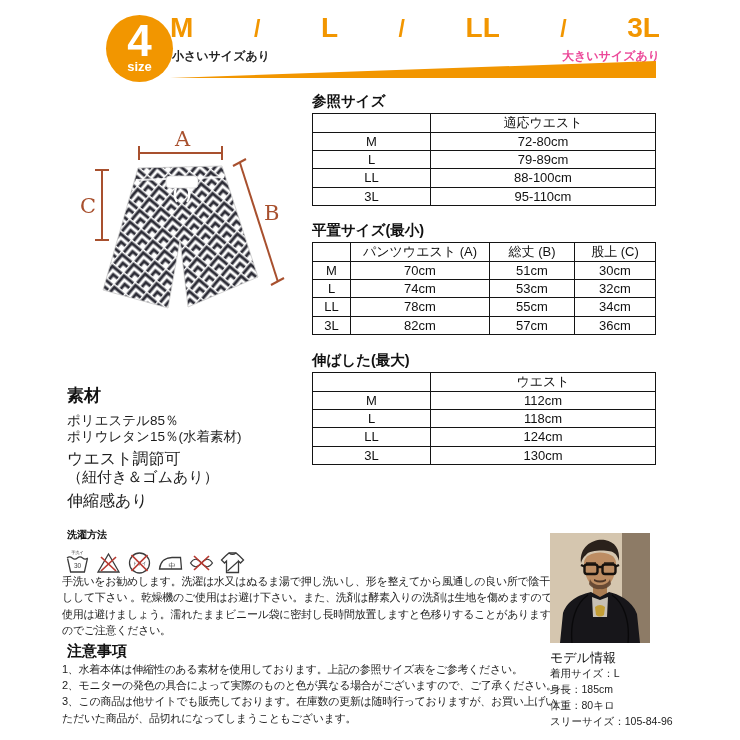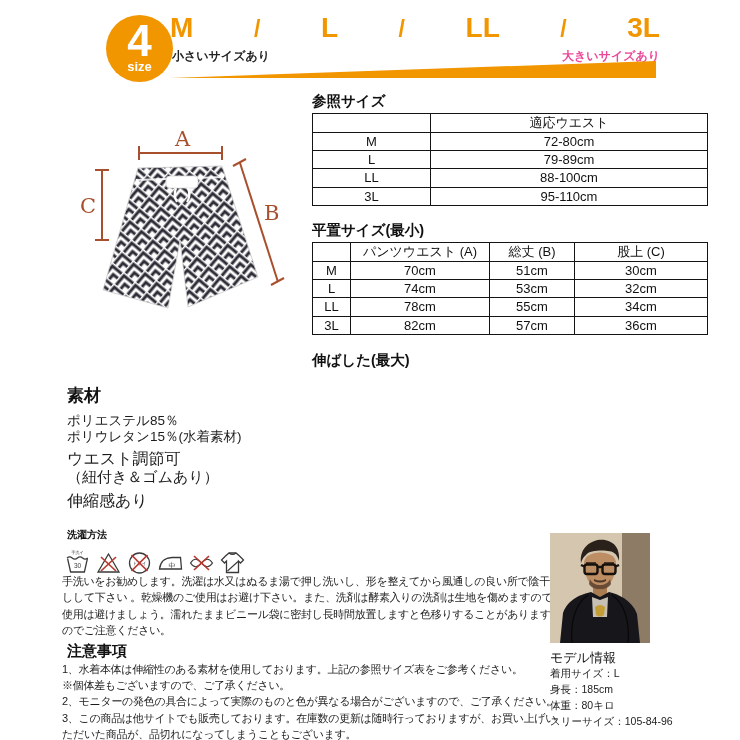--- a/index.html
+++ b/index.html
@@ -15,21 +15,21 @@
   .size-row{position:absolute;left:170px;top:12px;width:490px;display:flex;
             justify-content:space-between;align-items:baseline;color:var(--accent);font-weight:bold;}
   .size-row .sz{font-size:28px;}
   .size-row .slash{font-size:23px;}
   .note-small{position:absolute;left:172px;top:48px;font-size:12px;font-weight:bold;color:#222;}
   .note-large{position:absolute;left:170px;top:48px;width:490px;text-align:right;font-size:12px;font-weight:bold;color:#ec4899;}
   .wedge{position:absolute;left:170px;top:61px;}
 
   
   .tbl-title{position:absolute;left:312px;font-size:14.5px;font-weight:bold;color:#111;}
-  table.szt{position:absolute;left:312px;width:396px;border-collapse:collapse;table-layout:fixed;}
+  table.szt{position:absolute;left:312px;width:344px;border-collapse:collapse;table-layout:fixed;}
   table.szt td,table.szt th{border:1.5px solid #141414;font-size:13px;font-weight:normal;
         text-align:center;padding:0;height:18.2px;color:#111;white-space:nowrap;overflow:hidden;}
 
   
   .h-sec{position:absolute;left:67px;font-weight:bold;color:#111;text-align:right;}
   .txt{position:absolute;color:#1c1c1c;}
   .para{position:absolute;left:62px;width:496px;font-size:11px;line-height:16.4px;
         letter-spacing:-0.3px;color:#1c1c1c;}
   .para div{margin:0;}
   .wash-icons{position:absolute;left:64px;top:549px;display:flex;gap:4px;}
@@ -173,20 +173,48 @@
     <tr>
           <td>3L</td>
           <td>82cm</td>
           <td>57cm</td>
           <td>36cm</td>
         </tr>
   </tbody>
     </table>
 
   <div class="tbl-title" style="top:351px;">伸ばした(最大)</div>
+  <table class="szt" style="top:372px;">
+    <colgroup>
+        <col style="width:118px">
+        <col>
+      </colgroup>
+    <tbody>
+        <tr>
+      <th></th>
+      <th>ウエスト</th>
+    </tr>
+    <tr>
+          <td>M</td>
+          <td>112cm</td>
+        </tr>
+    <tr>
+          <td>L</td>
+          <td>118cm</td>
+        </tr>
+    <tr>
+          <td>LL</td>
+          <td>124cm</td>
+        </tr>
+    <tr>
+          <td>3L</td>
+          <td>130cm</td>
+        </tr>
+  </tbody>
+    </table>
 
   <div class="h-sec" style="top:384px;font-size:17px;">素材</div>
   <div class="txt" style="left:67px;top:412px;font-size:13.5px;font-weight:500;">ポリエステル85％</div>
   <div class="txt" style="left:67px;top:428px;font-size:13.5px;font-weight:500;">ポリウレタン15％(水着素材)</div>
   <div class="txt" style="left:67px;top:468px;font-size:15px;font-weight:500;">（紐付き＆ゴムあり）</div>
   <div class="txt" style="left:67px;top:449px;font-size:16px;font-weight:500;">ウエスト調節可</div>
   <div class="txt" style="left:67px;top:491px;font-size:16px;font-weight:500;">伸縮感あり</div>
 
   <div class="h-sec" style="top:528px;font-size:10px;">洗濯方法</div>
 
@@ -228,21 +256,20 @@
       <path d="M10,4 q3.5,3 7,0" fill="none" stroke="#3a3a3a" stroke-width="1.1"></path>
       <line x1="8.5" y1="22" x2="19" y2="12.5" stroke="#3a3a3a" stroke-width="1.1"></line>
     </svg>
   </div>
 
   <div class="para" style="top:573px;">手洗いをお勧めします。洗濯は水又はぬるま湯で押し洗いし、形を整えてから風通しの良い所で陰干しして下さい 。乾燥機のご使用はお避け下さい。また、洗剤は酵素入りの洗剤は生地を傷めますので使用は避けましょう。濡れたままビニール袋に密封し長時間放置しますと色移りすることがありますのでご注意ください。</div>
 
   <div class="h-sec" style="top:642px;font-size:15px;">注意事項</div>
   <div class="para" style="top:661px;line-height:16.2px;">
     <div>1、水着本体は伸縮性のある素材を使用しております。上記の参照サイズ表をご参考ください。</div>
-    <div>※個体差もございますので、ご了承ください。</div>
     <div>2、モニターの発色の具合によって実際のものと色が異なる場合がございますので、ご了承ください。</div>
     <div>3、この商品は他サイトでも販売しております。在庫数の更新は随時行っておりますが、お買い上げいただいた商品が、品切れになってしまうこともございます。</div>
   </div>
 
   <svg class="model-photo" viewBox="0 0 100 110">
     <rect x="0" y="0" width="100" height="110" fill="#d5c6af"></rect>
     <rect x="72" y="0" width="28" height="110" fill="#8d7b66"></rect>
 
     <rect x="43" y="50" width="14" height="14" fill="#aa7c52"></rect>
 

